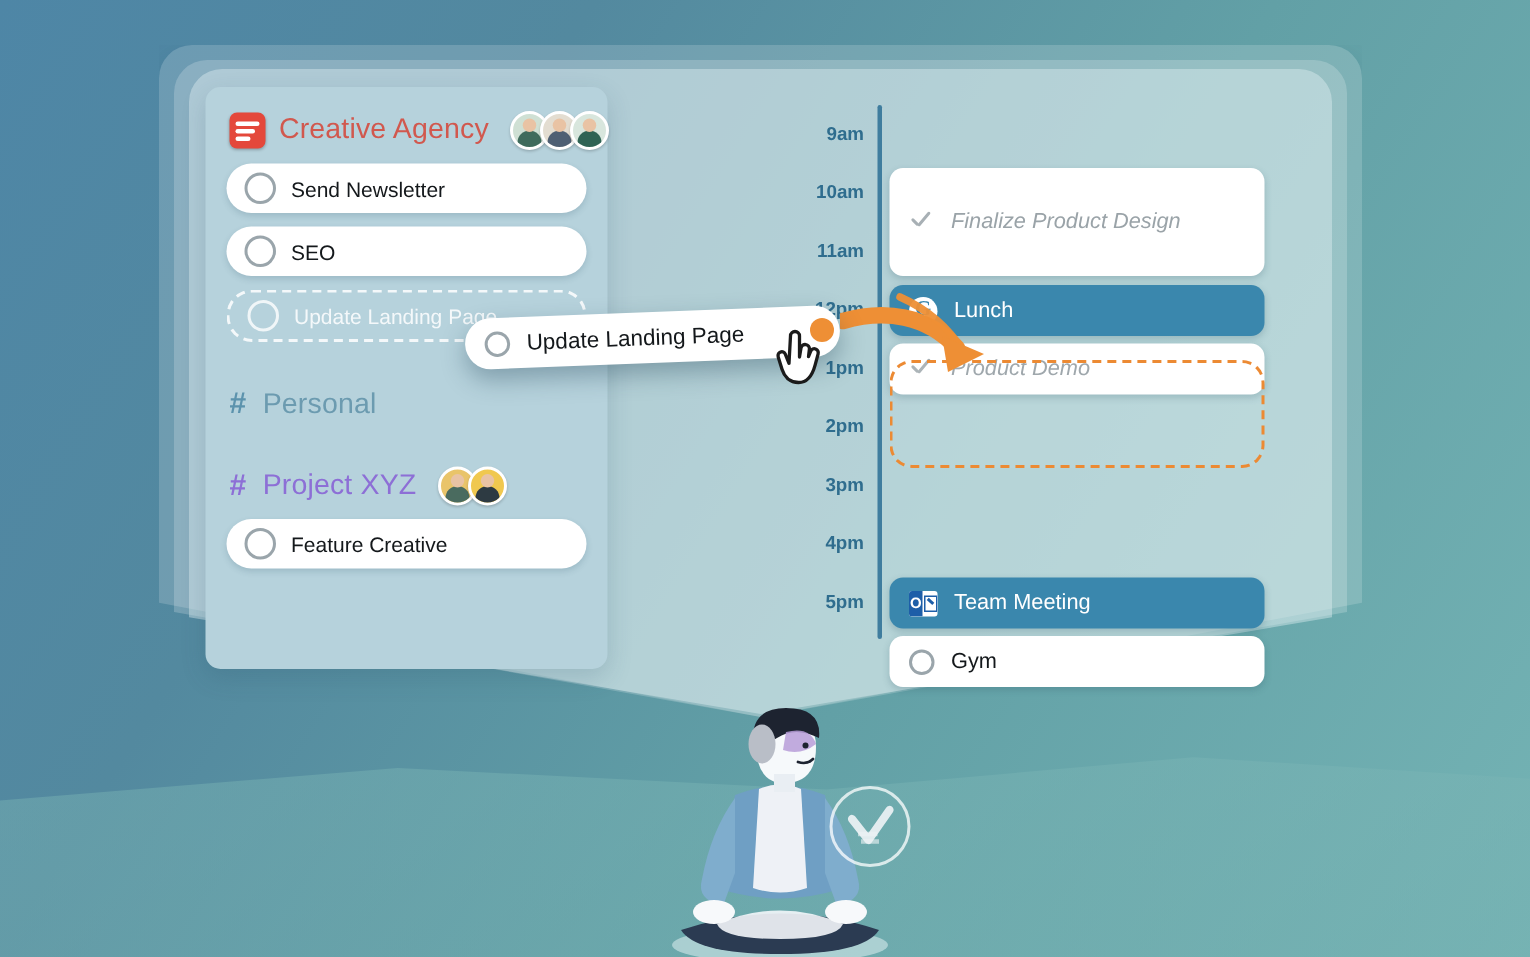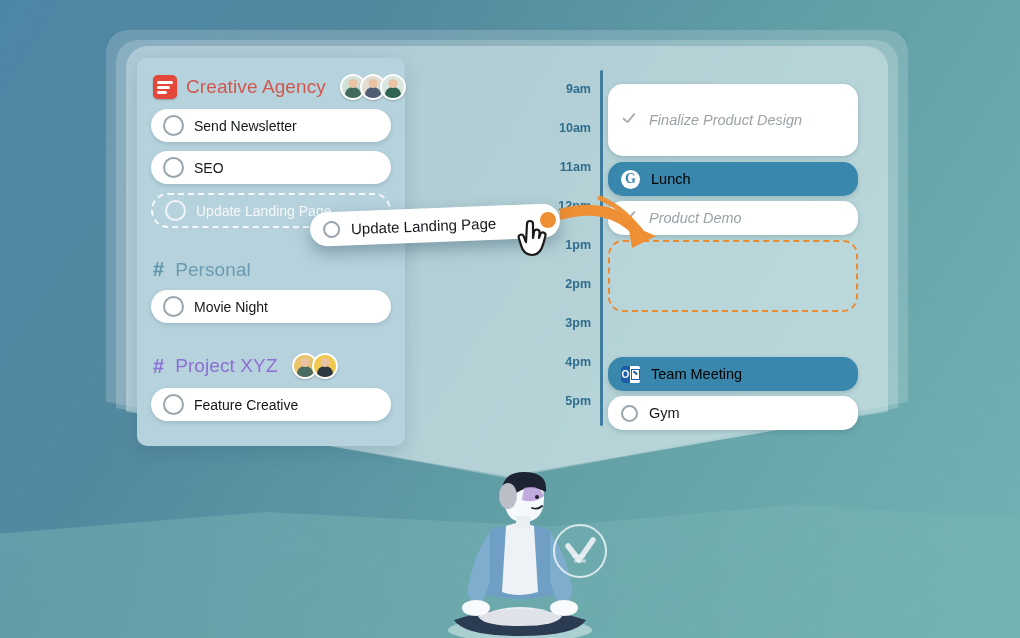--- a/index.html
+++ b/index.html
@@ -68,32 +68,32 @@
   .task .tlabel{margin-left:10px;font-size:14px;color:#14181b;}
 
   .task.ghost{background:transparent;box-shadow:none;border:2px dashed rgba(255,255,255,.85);
       height:31px;}
   .task.ghost .bullet{border-color:rgba(255,255,255,.8);}
   .task.ghost .tlabel{color:rgba(255,255,255,.85);}
 
   .sec-gap{height:14px;}
 
   
-  .timeline{position:absolute;left:555px;top:70px;width:320px;height:360px;}
+  .timeline{position:absolute;left:540px;top:70px;width:320px;height:360px;}
   .axis{position:absolute;left:45px;top:0;width:3px;height:356px;background:#3f7d9e;border-radius:2px;}
   .tick{position:absolute;left:0;width:36px;text-align:right;font-size:12.5px;
       font-weight:bold;color:#2f6d8e;}
 
-  .ev{position:absolute;left:53px;width:250px;border-radius:15px;display:flex;
+  .ev{position:absolute;left:53px;width:250px;border-radius:9px;display:flex;
       align-items:center;padding-left:13px;box-sizing:border-box;
-      box-shadow:0 2px 5px rgba(40,80,100,.22);}
+      box-shadow:0 2px 5px rgba(40,80,100,.22);margin-top:28px;}
   .ev.white{background:#fff;}
   .ev.blue{background:#3a87ad;}
   .ev .lbl{margin-left:11px;font-size:14.5px;color:#14181b;}
-  .ev.blue .lbl{color:#000000;}
+  .ev.blue .lbl{color:#ffffff;}
   .ev .lbl.done{color:#9aa3a8;font-style:italic;}
   .chk{width:17px;height:17px;position:relative;flex:0 0 auto;}
   .chk::before{content:"";position:absolute;left:1px;top:7px;width:6px;height:2px;
       background:#a8b0b5;transform:rotate(45deg);border-radius:1px;}
   .chk::after{content:"";position:absolute;left:4px;top:5px;width:12px;height:2px;
       background:#a8b0b5;transform:rotate(-50deg);border-radius:1px;}
   .circ{width:17px;height:17px;border-radius:50%;border:2px solid #9aa5ab;flex:0 0 auto;box-sizing:border-box;}
   .gicon{width:19px;height:19px;border-radius:50%;background:#fff;color:#3a87ad;
       font-size:14px;font-weight:bold;display:flex;align-items:center;justify-content:center;
       flex:0 0 auto;font-family:"Liberation Serif",serif;}
@@ -165,24 +165,20 @@
       <span class="bullet"></span>
       <span class="tlabel">Update Landing Page</span>
     </div>
 
     <div class="sec-gap"></div>
 
     <div class="proj-head">
       <span class="hash personal">#</span>
       <span class="proj-title personal">Personal</span>
     </div>
-    <div class="task">
-      <span class="bullet"></span>
-      <span class="tlabel">Movie Night</span>
-    </div>
 
     <div class="sec-gap"></div>
 
     <div class="proj-head">
       <span class="hash xyz">#</span>
       <span class="proj-title xyz">Project XYZ</span>
       <span class="avatars">
         <span class="av b1"></span>
         <span class="av b2"></span>
       </span>

